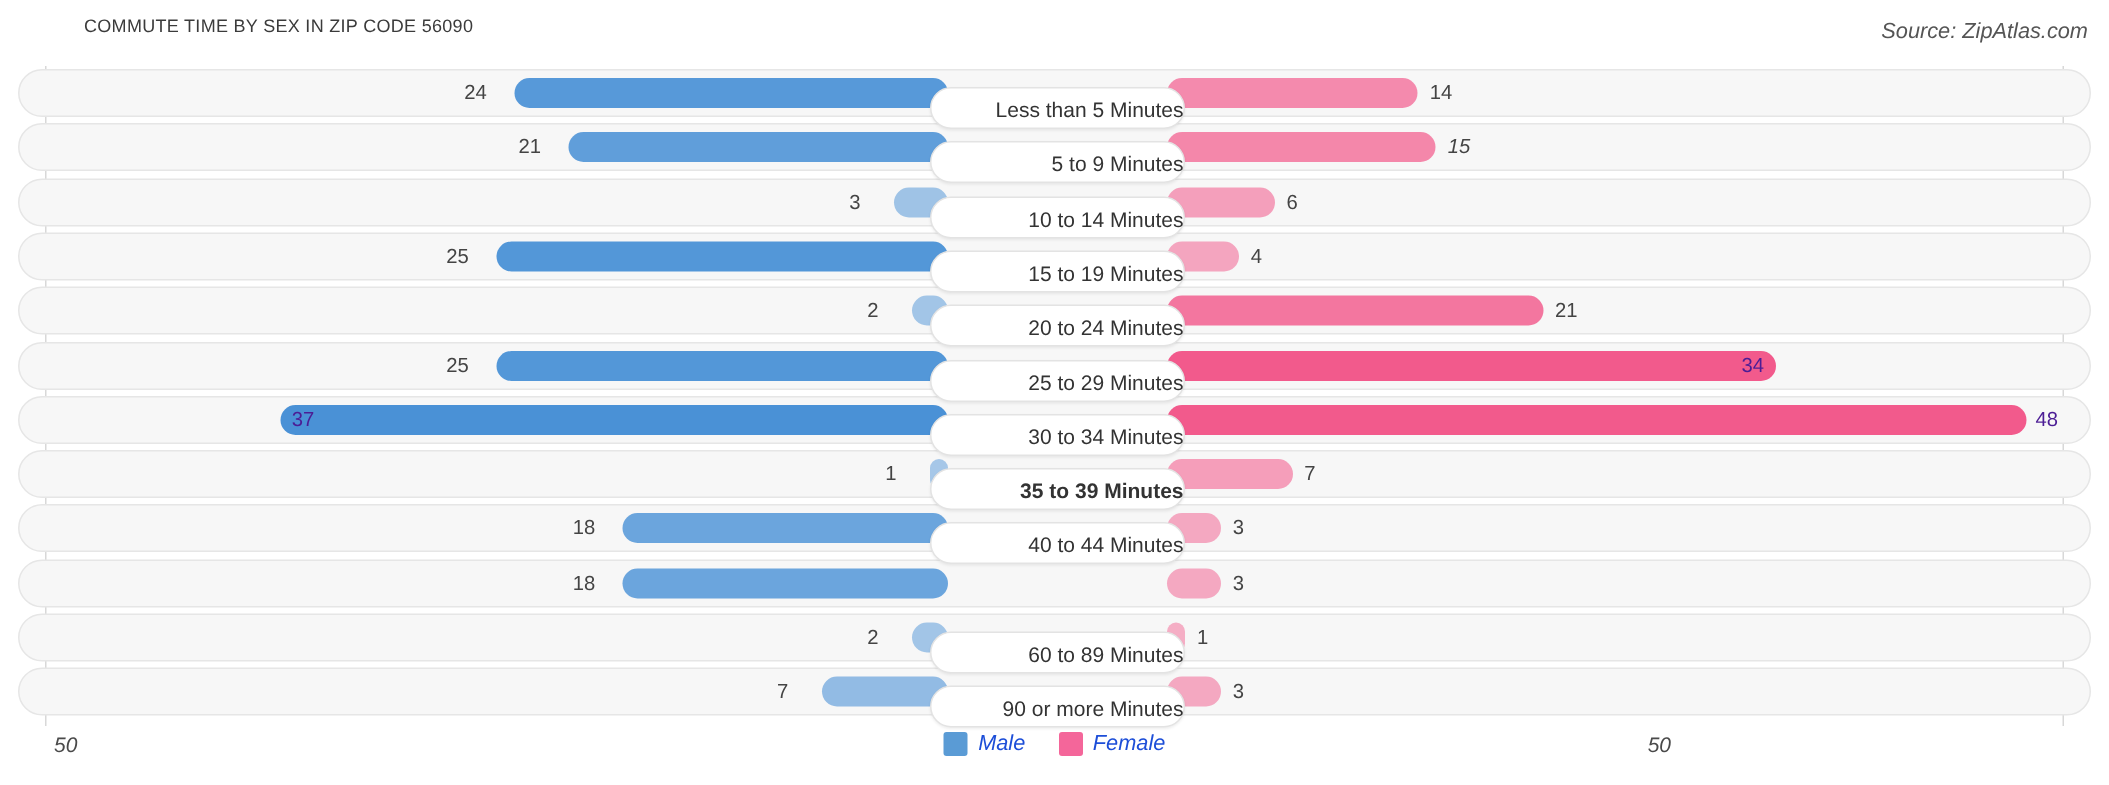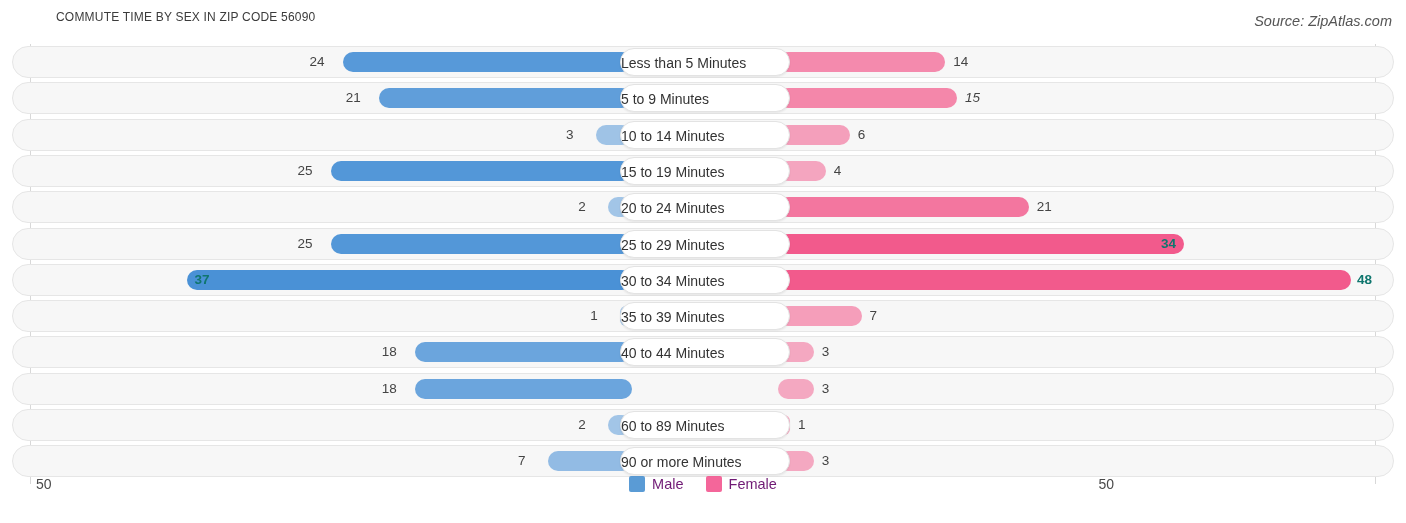--- a/index.html
+++ b/index.html
@@ -57,50 +57,50 @@
   }
   .bar-male{  }
   .bar-female{  }
 
   .val{
     position:absolute;top:6px;height:20px;line-height:20px;
     font-size:13.5px;color:#444;white-space:nowrap;
   }
   .val-male{text-align:center;}
   .val-female{text-align:right;}
-  .val.inside{color:#0f766e;font-weight:bold;}
+  .val.inside{color:#4c1d95;}
 
   .center-pill{
-    position:absolute;top:2px;height:28px;line-height:28px;
+    position:absolute;top:12px;height:28px;line-height:28px;
     background:#ffffff;
     border:1px solid #e3e3e3;
     border-radius:14px;
     font-size:14px;color:#333;
-    text-align:left;white-space:nowrap;
+    text-align:right;white-space:nowrap;
     box-sizing:border-box;
     box-shadow:0 1px 2px rgba(0,0,0,.07);
     z-index:3;
   }
 
   
   .footer{
-    position:absolute;left:0;top:472px;width:1132px;height:39px;
+    position:absolute;left:0;top:484px;width:1132px;height:39px;font-style:italic;
   }
   .tick{
     position:absolute;top:4px;font-size:14px;color:#4a4a4a;
   }
   .tick-left{left:36px;}
   .tick-right{right:18px;}
   .legend{
     position:absolute;left:0;top:4px;width:1406px;
     display:flex;justify-content:center;align-items:center;gap:22px;
   }
   .legend-item{display:flex;align-items:center;gap:7px;}
   .swatch{width:16px;height:16px;border-radius:2px;display:inline-block;}
-  .legend-label{font-size:14.5px;color:#701a75;}
+  .legend-label{font-size:14.5px;color:#1d4ed8;}
 </style>
 </head>
 <body>
 
 <div class="header">
   <div class="chart-title">COMMUTE TIME BY SEX IN ZIP CODE 56090</div>
   <div class="source">Source: ZipAtlas.com</div>
 </div>
 
 <div class="plot" id="plot">
@@ -161,21 +161,21 @@
       <div class="bar bar-female" style="left: 766px; width: 573.12px; background: rgb(242, 90, 140);"></div>
       <div class="val val-female inside" style="left: 1345px; width: 32px; text-align: left;">48</div>
       <div class="center-pill" style="left: 608px; width: 170px;">30 to 34 Minutes</div>
     </div>
     <div class="row" style="top: 256.1px;">
       <div class="track"></div>
       <div class="bar bar-male" style="left: 607.96px; width: 12.04px; background: rgba(74, 145, 214, 0.47);"></div>
       <div class="val val-male" style="left: 561.96px; width: 40px;">1</div>
       <div class="bar bar-female" style="left: 766px; width: 83.58px; background: rgba(242, 90, 140, 0.573);"></div>
       <div class="val val-female" style="left: 857.58px;">7</div>
-      <div class="center-pill" style="left: 608px; width: 170px;">35 to 39 Minutes</div>
+      <div class="center-pill" style="left: 608px; width: 170px; font-weight: bold;">35 to 39 Minutes</div>
     </div>
     <div class="row" style="top: 292.4px;">
       <div class="track"></div>
       <div class="bar bar-male" style="left: 403.28px; width: 216.72px; background: rgba(74, 145, 214, 0.81);"></div>
       <div class="val val-male" style="left: 357.28px; width: 40px;">18</div>
       <div class="bar bar-female" style="left: 766px; width: 35.82px; background: rgba(242, 90, 140, 0.5);"></div>
       <div class="val val-female" style="left: 809.82px;">3</div>
       <div class="center-pill" style="left: 608px; width: 170px;">40 to 44 Minutes</div>
     </div>
     <div class="row" style="top: 328.7px;">

